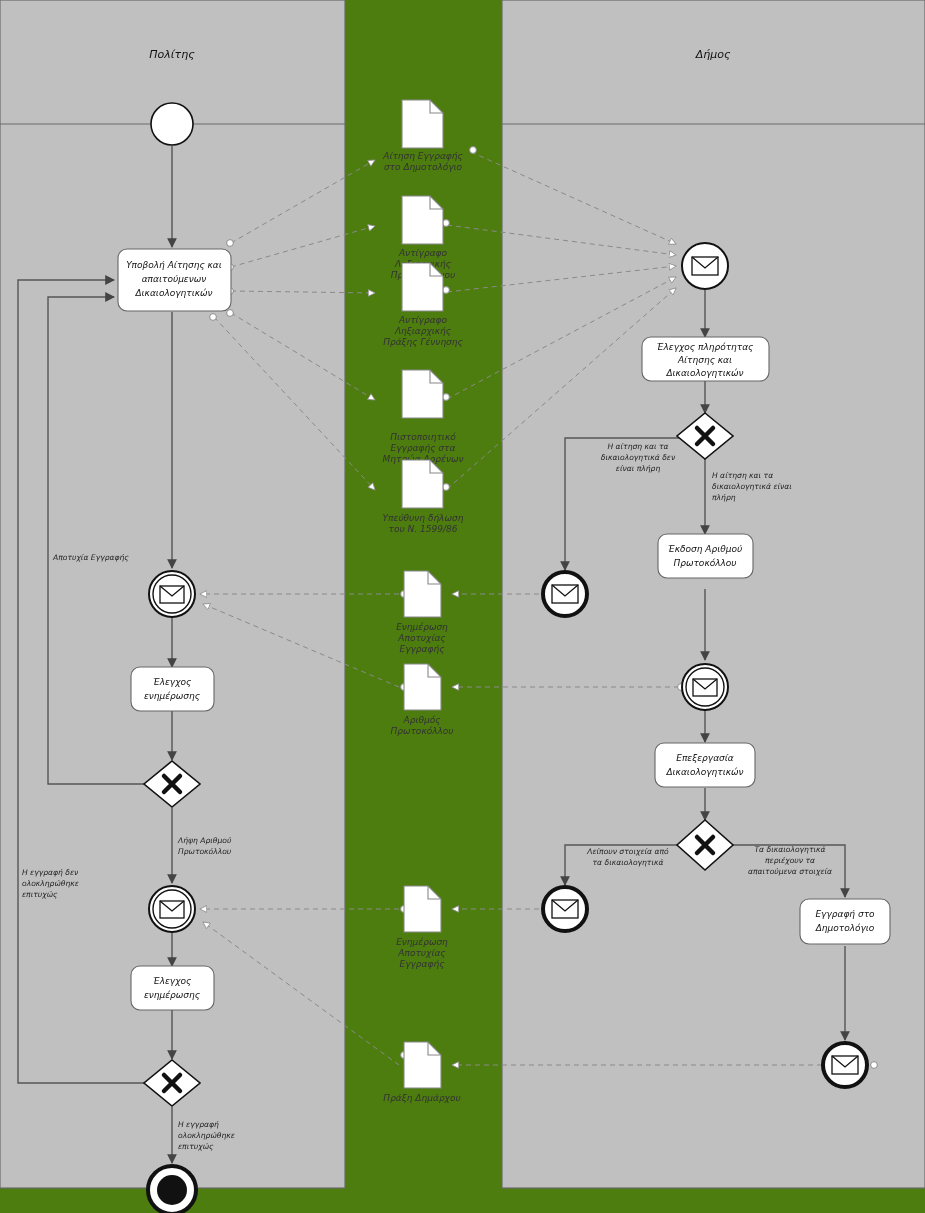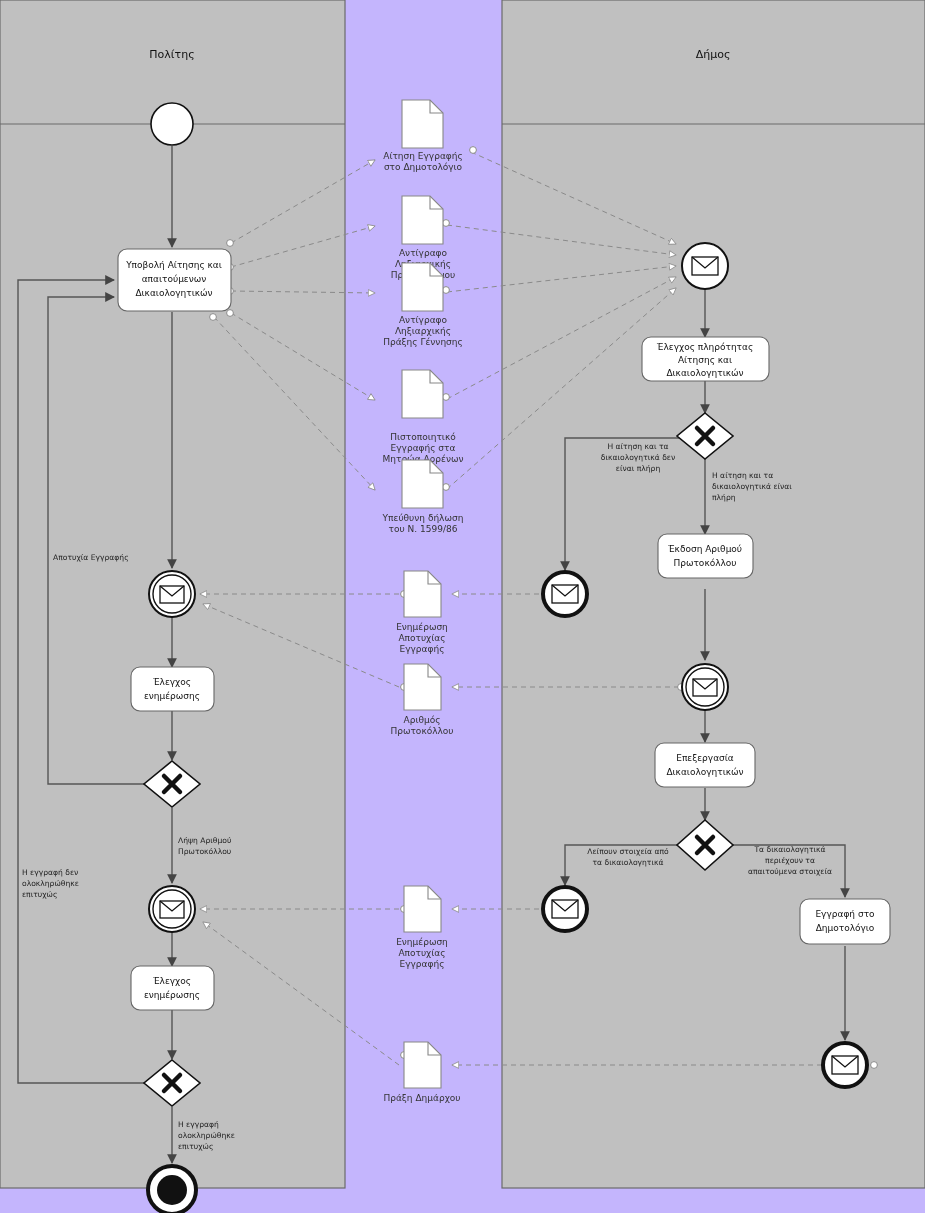--- a/index.html
+++ b/index.html
@@ -1,17 +1,17 @@
 <!DOCTYPE html>
 <html><head>
 <meta charset="utf-8">
 <style>
   html,body{margin:0;padding:0;background:#ffffff;}
   body{font-family:"DejaVu Sans","Liberation Sans",sans-serif;}
-  #stage{position:relative;width:925px;height:1213px;background:#c4b5fd;overflow:hidden;}
+  #stage{position:relative;width:925px;height:1213px;background:#4d7c0f;overflow:hidden;font-style:italic;}
   #stage svg{position:absolute;top:0;left:0;}
   .lbl-lane{font-size:11px;fill:#111;}
   .lbl-task{font-size:9px;fill:#111;}
   .lbl-doc{font-size:9px;fill:#333;}
   .lbl-flow{font-size:7.6px;fill:#222;}
 </style>
 </head>
 <body>
 
 <div id="stage">

